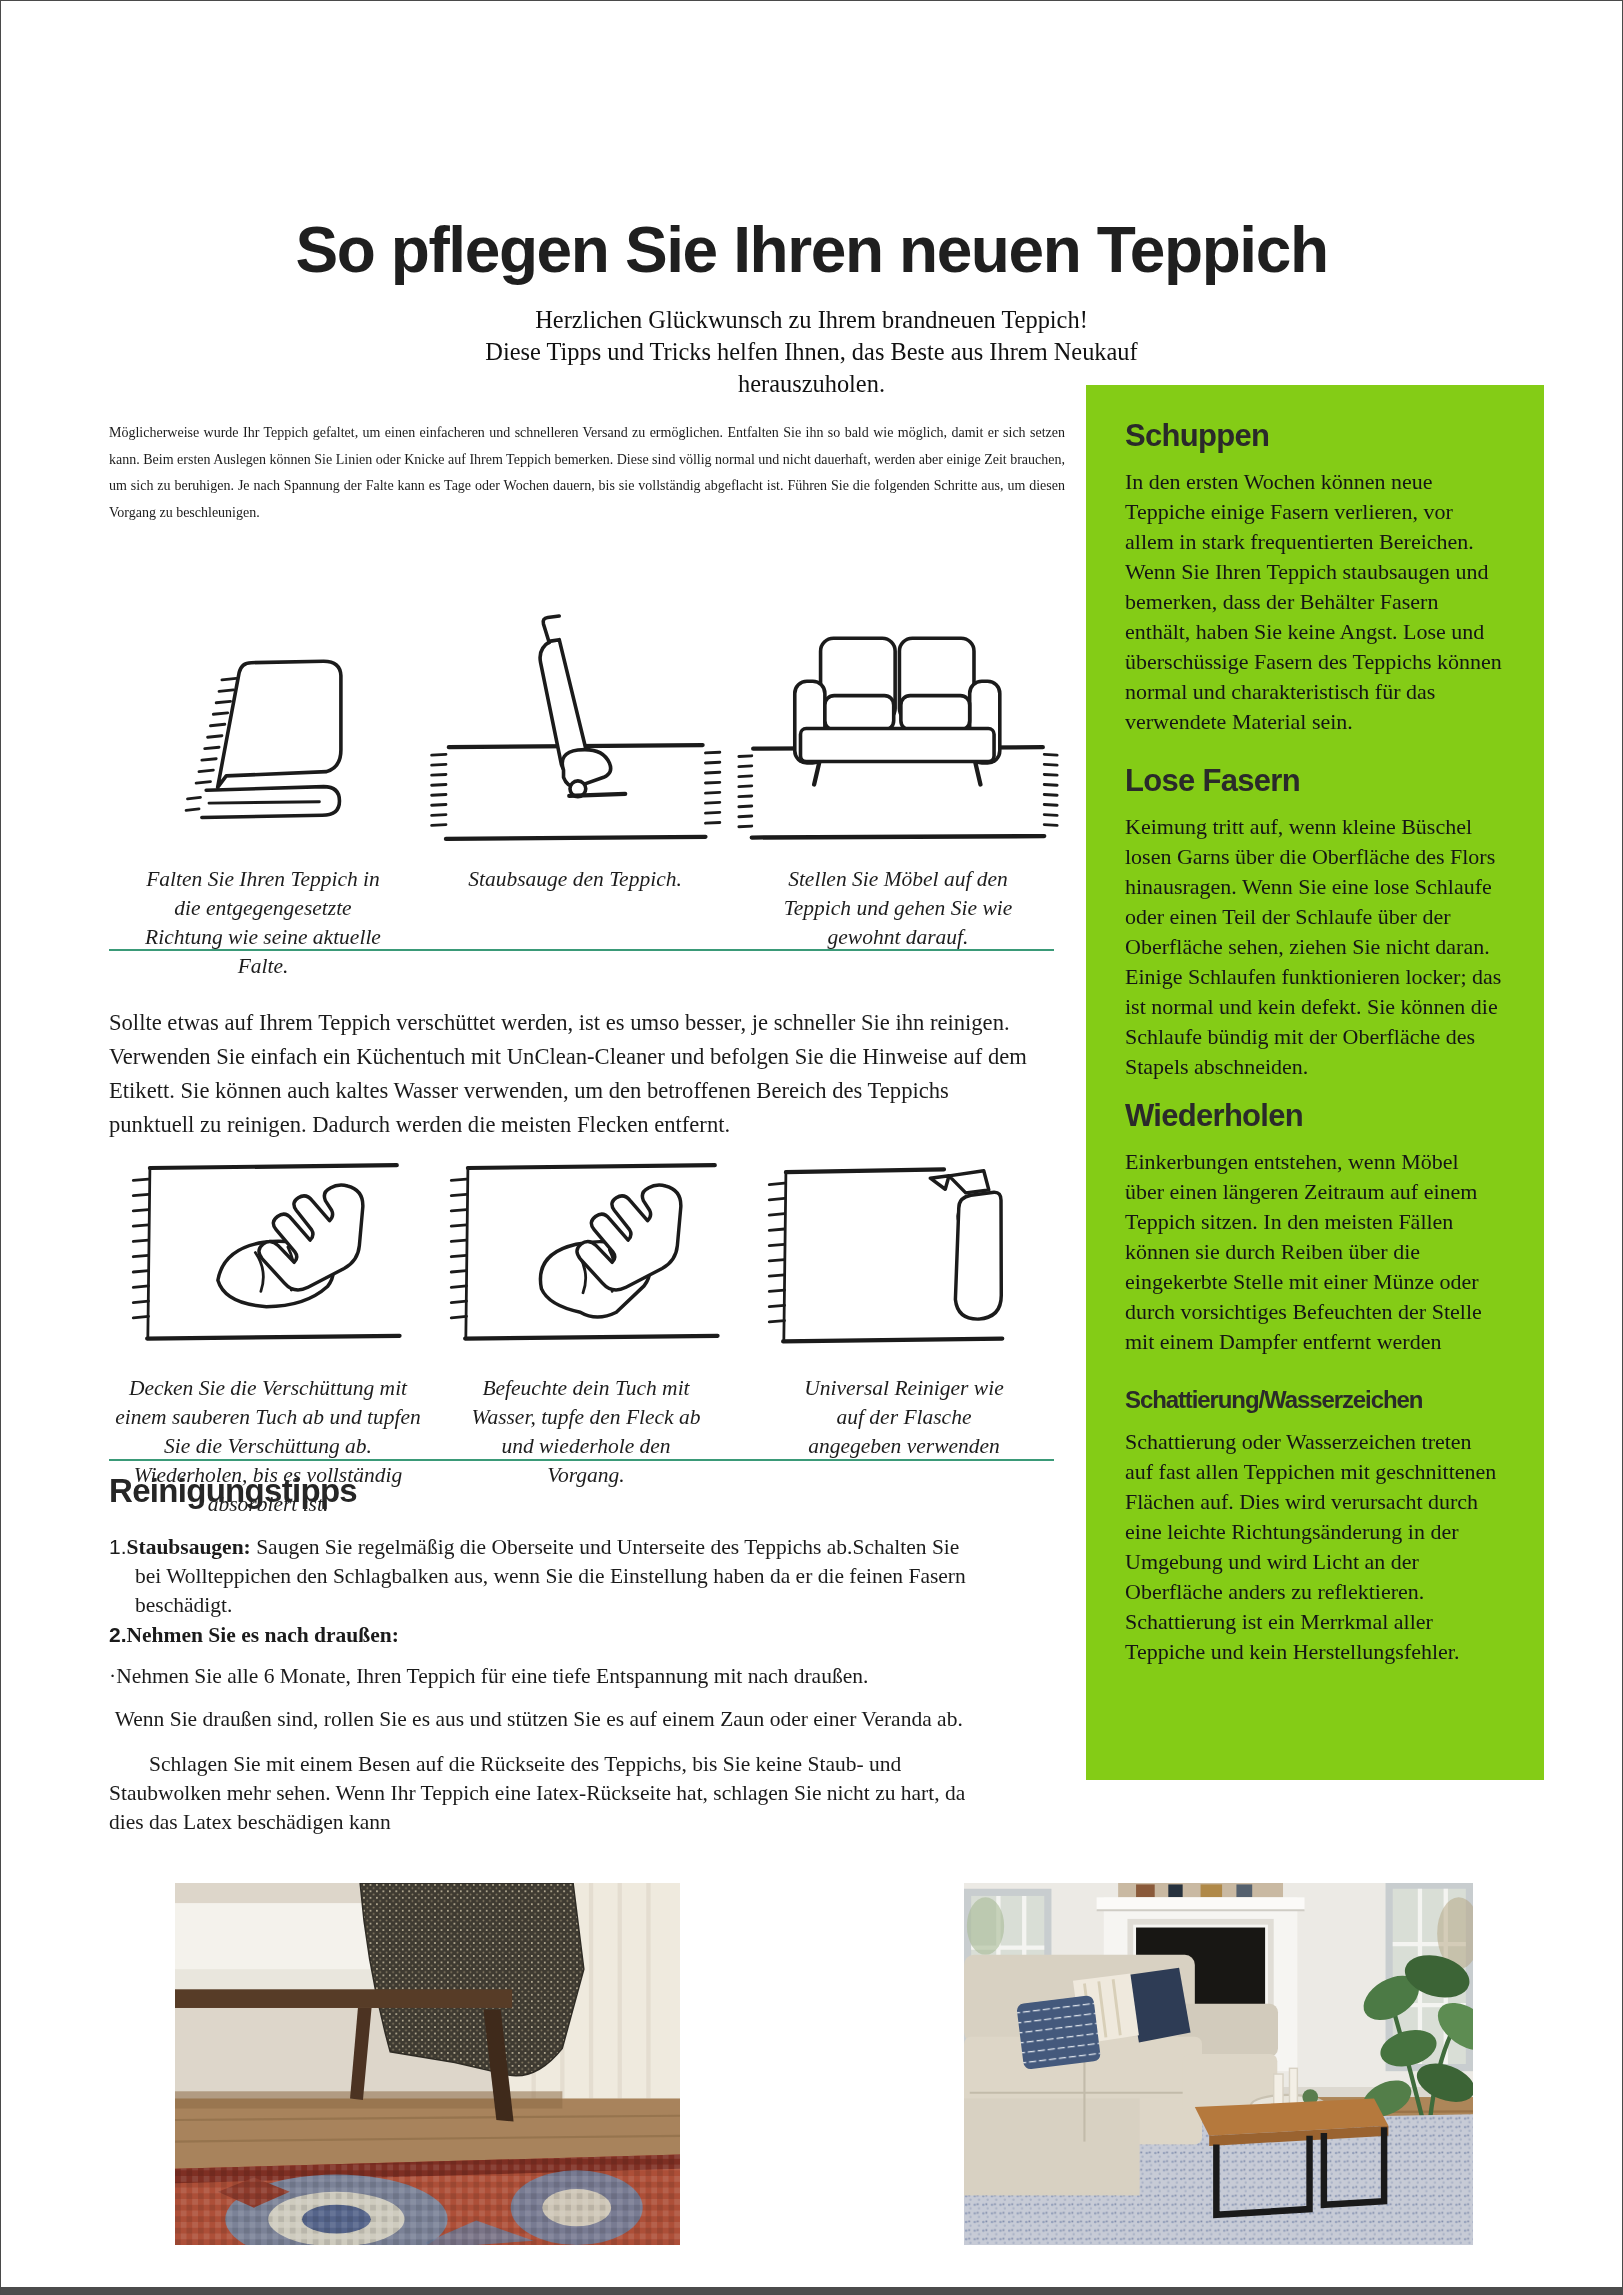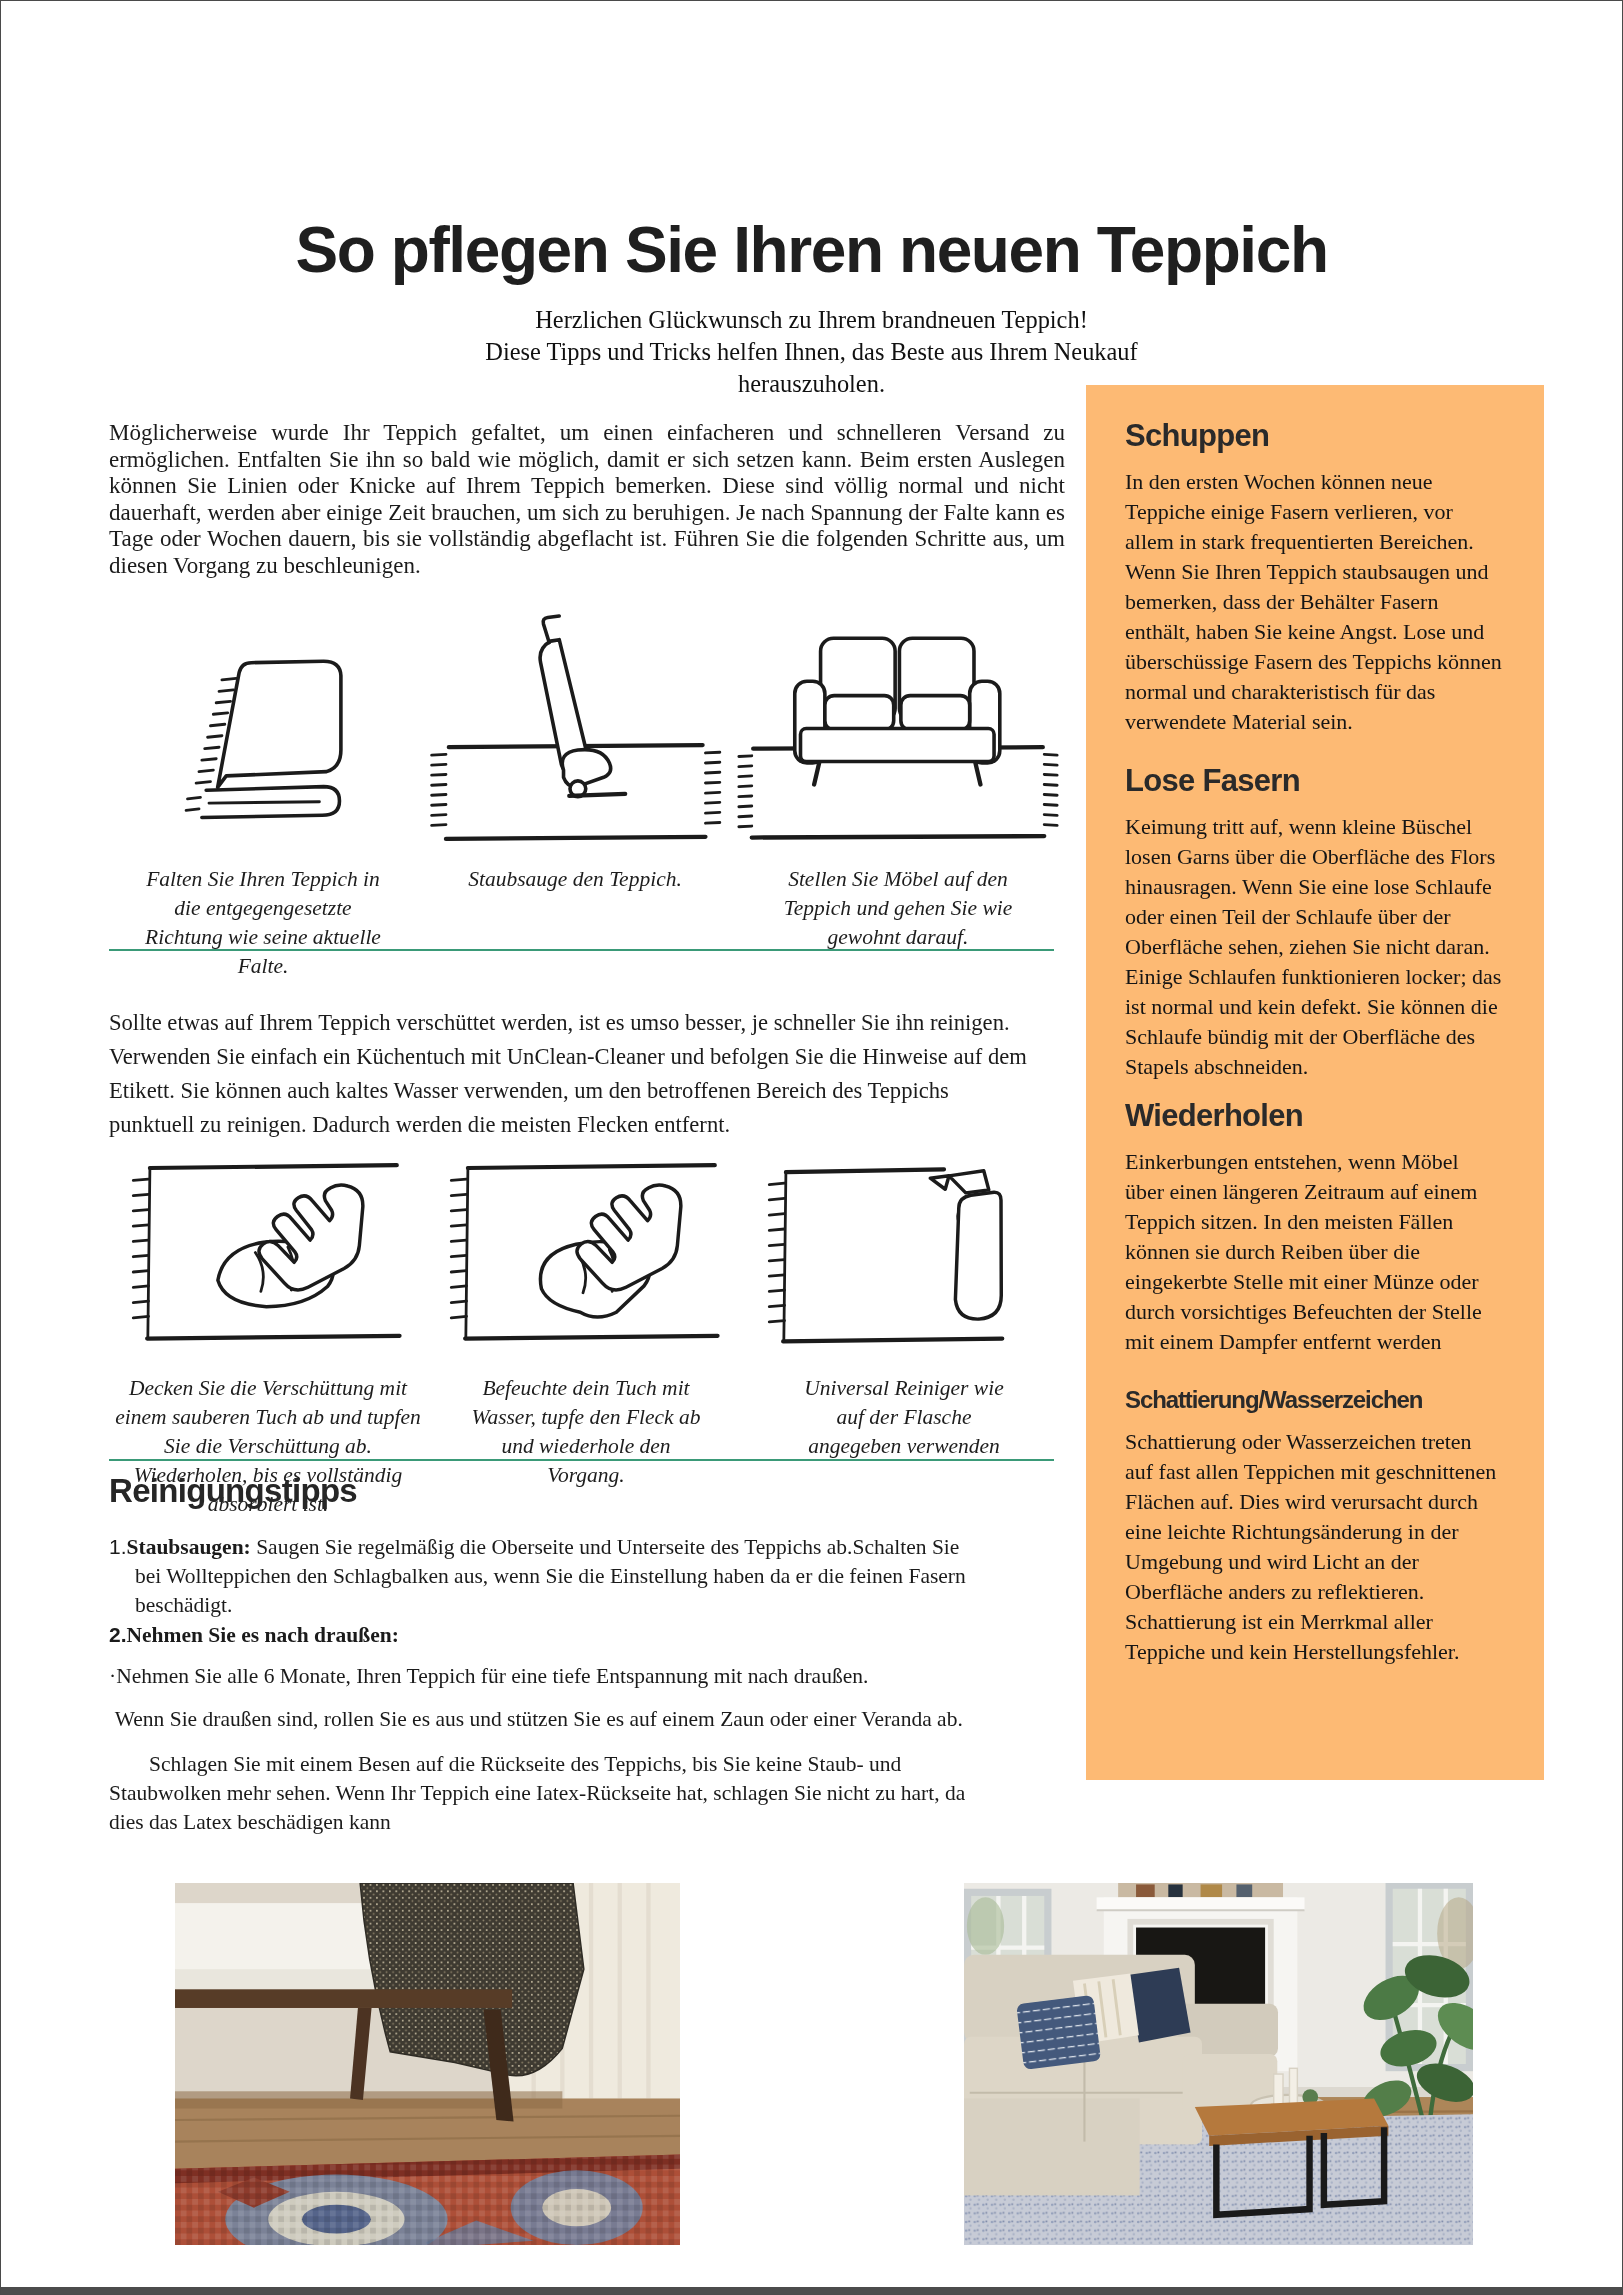--- a/index.html
+++ b/index.html
@@ -11,21 +11,21 @@
   
   .masthead{position:absolute;top:195px;left:0;width:100%;text-align:center;}
   .title{font-family:"Liberation Sans", sans-serif;font-weight:700;font-size:64px;
          letter-spacing:-1.4px;color:#1f1f1f;margin:17px;}
   .subtitle{margin-top:17px;font-size:24.4px;line-height:32px;color:#111;}
 
   
   .main-h2{font-family:"Liberation Sans", sans-serif;font-weight:700;font-size:33px;
            letter-spacing:-0.7px;color:#262626;margin:0;}
   .first-step{position:absolute;left:108px;top:393px;width:956px;}
-  .first-step p{margin:26px 0 0 0;font-size:23px;line-height:26.5px;text-align:justify;}
+  .first-step p{margin:26px 0 0 0;font-size:14px;line-height:26.5px;text-align:justify;}
 
   .steps-row{position:absolute;left:108px;width:954px;display:flex;}
   .row1{top:608px;}
   .row2{top:1185px;}
   .steps-row figure{margin:0;flex:1 1 33.33%;display:flex;flex-direction:column;align-items:center;}
   .icon-area{height:240px;display:flex;align-items:flex-end;justify-content:center;}
   .icon-area.short{height:172px;}
   figcaption{font-style:italic;font-size:21.5px;line-height:29px;text-align:center;margin-top:16px;color:#1d1d1d;}
   .cap-w1{max-width:251px;} .cap-w2{max-width:301px;} .cap-w3{max-width:287px;}
   .cap-w4{max-width:359px;} .cap-w5{max-width:222px;} .cap-w6{max-width:237px;}
@@ -40,21 +40,21 @@
   .tips .tip1{margin-top:27px;width:839px;padding-left:26px;text-indent:-26px;}
   .tips .tip-num{font-family:"Liberation Sans", sans-serif;font-size:21px;}
   .tips .tip-label{font-weight:700;}
   .tips .tip2-head{font-weight:700;}
   .tips .tip2-line{margin-top:11.5px;width:954px;}
   .tips .para1{margin:14.3px 0 0 5.7px;width:890px;}
   .tips .para2{margin:16px 0 0 0;width:882px;text-indent:40px;}
 
   
   .sidebar{position:absolute;left:1085px;top:384px;width:458px;height:1395px;
-           background:#fdba74;box-sizing:border-box;padding:33px 42px 21.5px 39px;overflow:hidden;}
+           background:#84cc16;box-sizing:border-box;padding:33px 42px 21.5px 39px;overflow:hidden;}
   .sidebar h2{font-family:"Liberation Sans", sans-serif;font-weight:700;font-size:31px;
               letter-spacing:-0.7px;color:#2a2a2a;margin:0 0 13px 0;}
   .sidebar h2.tight{font-size:24px;white-space:nowrap;letter-spacing:-1.1px;}
   .sidebar p{margin:0;font-size:22px;line-height:30px;color:#151515;}
   .sb-gap1{margin-top:26px;} .sb-gap2{margin-top:16px;} .sb-gap3{margin-top:29px;}
 
   
   .photo{position:absolute;top:1882px;height:362px;}
   .photo-left{left:174px;width:505px;}
   .photo-right{left:963px;width:509px;}

